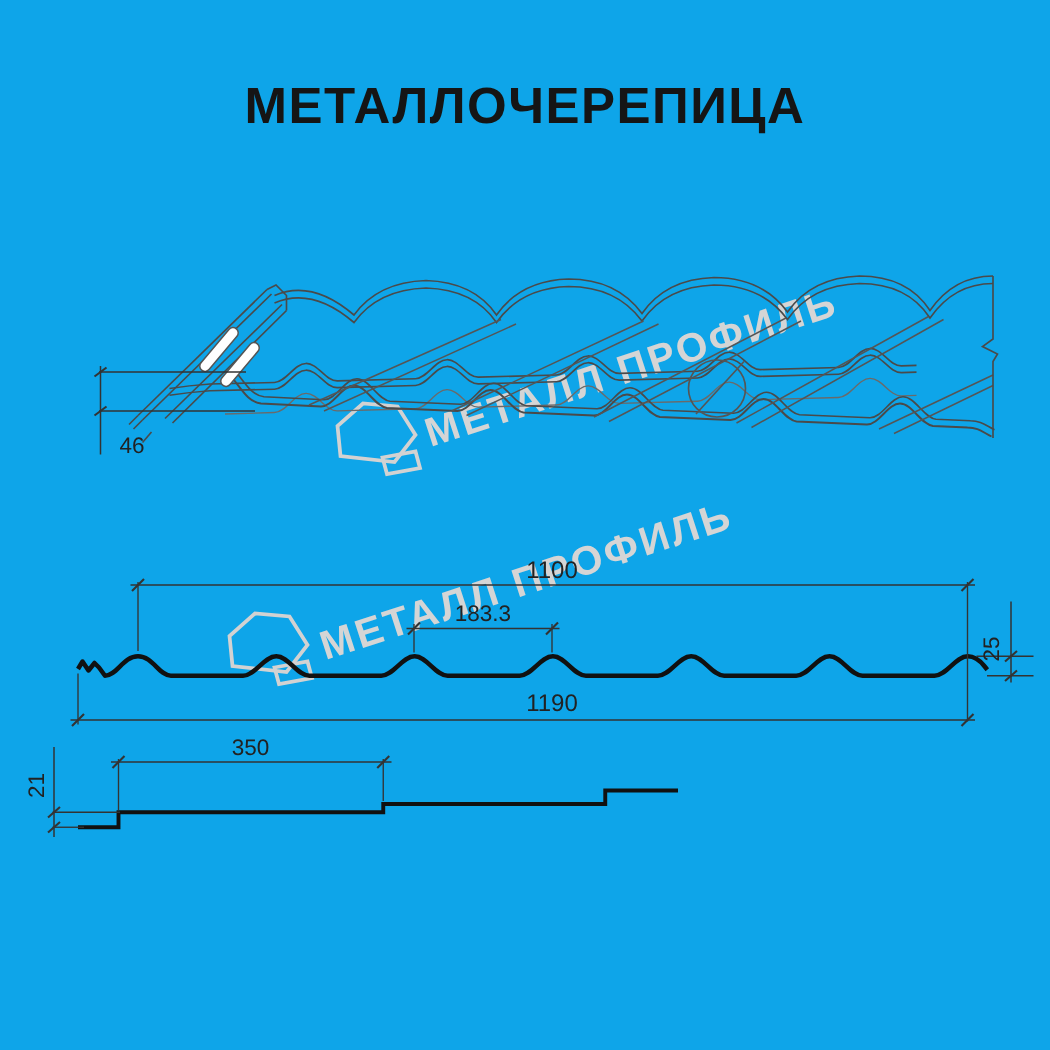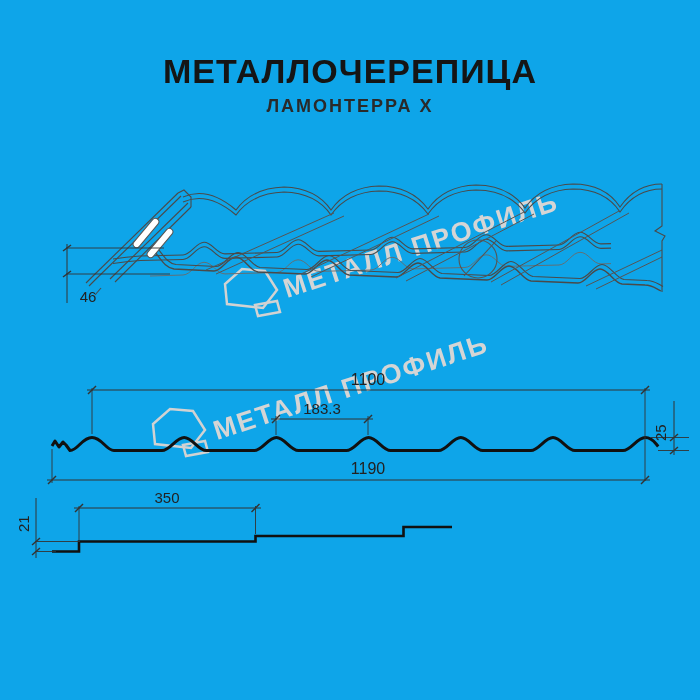--- a/index.html
+++ b/index.html
@@ -13,21 +13,20 @@
   .dim{font-size:16px;fill:#222;}
   .dim-s{font-size:15px;fill:#222;}
   .wm{font-size:27px;font-weight:bold;fill:#d5d5d5;letter-spacing:2px;}
 </style>
 </head>
 <body>
 
 <div class="canvas">
 
   <div class="title">МЕТАЛЛОЧЕРЕПИЦА</div>
-  <div class="subtitle">ЛАМОНТЕРРА X</div>
 
   <svg width="700" height="700" viewBox="0 0 700 700" style="position:absolute;left:0;top:0;">
 
     <g transform="translate(225,268)" stroke="#d2d2d2" stroke-width="2.5" fill="none">
       <polygon points="2,36 0,16 17,1 40,3 52,22 38,40"></polygon>
       <polygon points="30,37 52,33 55,44 33,48"></polygon>
     </g>
     <text class="wm" transform="translate(287,298) rotate(-18)">МЕТАЛЛ ПРОФИЛЬ</text>
 
     <g transform="translate(153,408)" stroke="#d2d2d2" stroke-width="2.5" fill="none">

